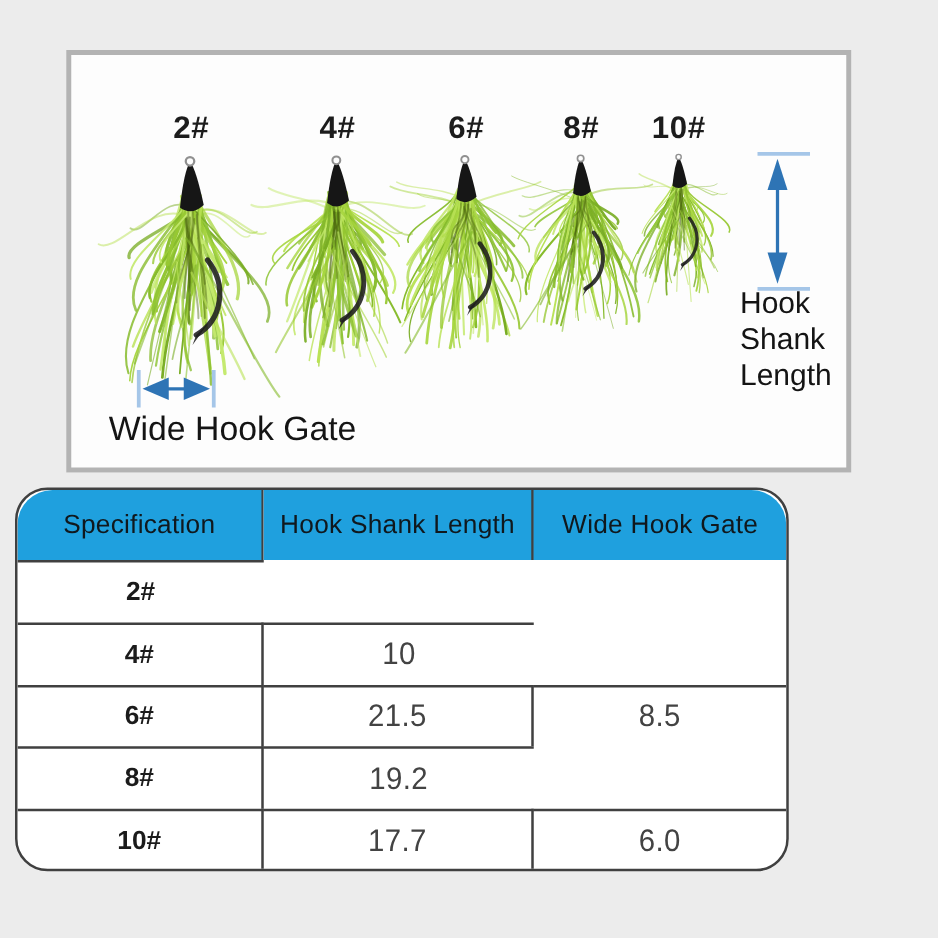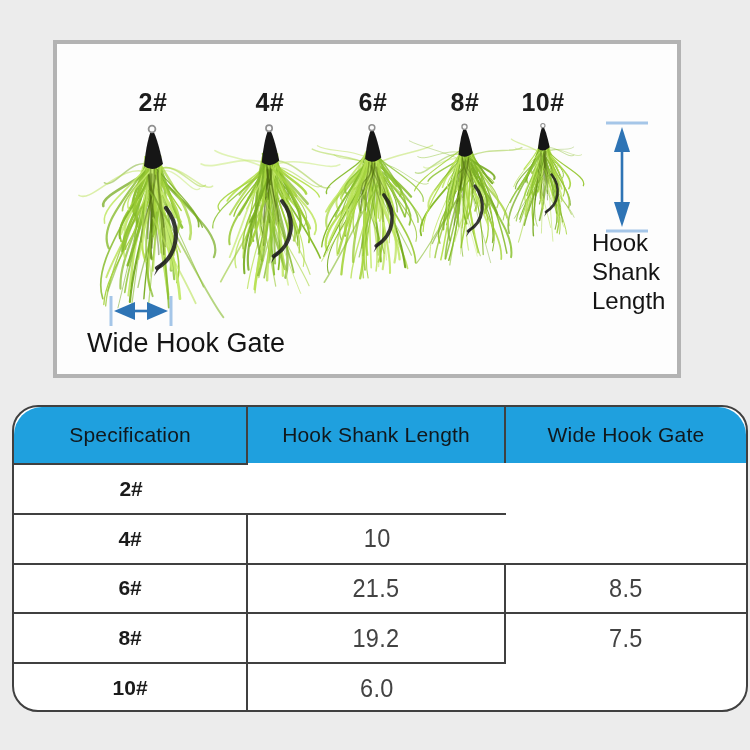--- a/index.html
+++ b/index.html
@@ -25,21 +25,21 @@
     font-size:24px;line-height:29px;color:#141414;
   }
   .gate-label{
     position:absolute;left:30px;top:284px;
     font-size:27px;color:#141414;white-space:nowrap;
   }
   .tick{stroke:var(--tick,#a5c6e8);stroke-width:3;}
   .ashaft{stroke:var(--arrow,#2e74b5);stroke-width:2.6;}
   .ahead{fill:var(--arrow,#2e74b5);}
   .spec-table{
-    position:absolute;left:12px;top:405px;width:736px;height:307px;
+    position:absolute;left:12px;top:390px;width:619px;height:307px;
     box-sizing:border-box;background:#fff;
     border:2px solid var(--line,#404040);border-radius:26px;overflow:hidden;
   }
   .trow{display:grid;grid-template-columns:32% 35.2% 32.8%;}
   .thead{height:56px;}
   .tdata{height:49.8px;}
   .cell{
     display:flex;align-items:center;justify-content:center;
     border-right:2px solid var(--line,#404040);box-sizing:border-box;
     overflow:hidden;
@@ -603,24 +603,24 @@
         </div>
         <div class="cell ">
           <span class="val">8.5</span>
         </div>
       </div>
       <div class="trow tdata">
         <div class="cell spec-cell">8#</div>
         <div class="cell ">
           <span class="val">19.2</span>
         </div>
-        <div class="cell ">
-          <span class="val">7.5</span>
-        </div>
       </div>
       <div class="trow tdata">
         <div class="cell spec-cell">10#</div>
+        <div class="cell ">
+          <span class="val">17.7</span>
+        </div>
         <div class="cell ">
           <span class="val">6.0</span>
         </div>
       </div>
     </div>
 </div>
 
 </body></html>

